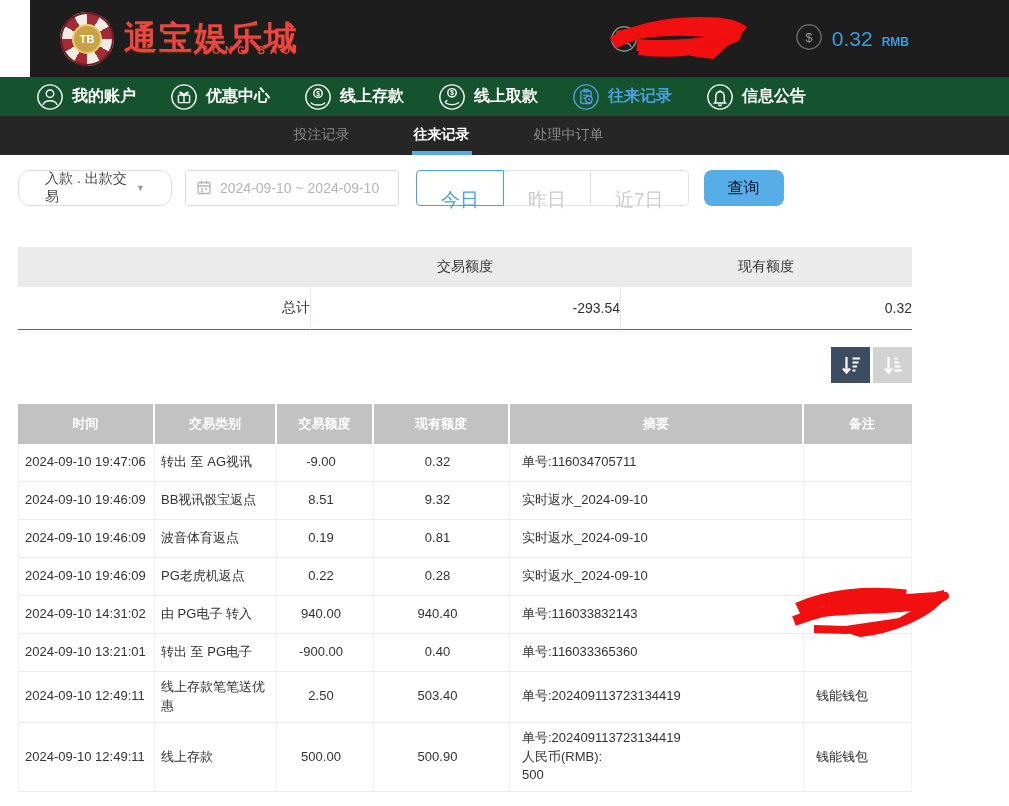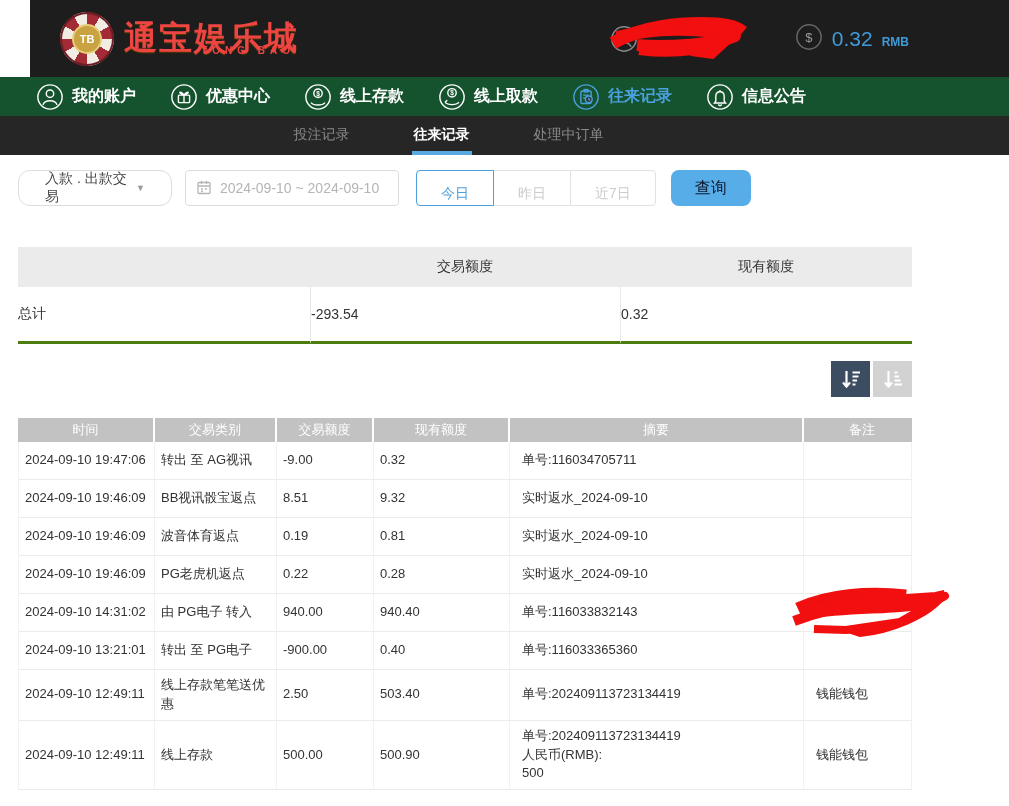--- a/index.html
+++ b/index.html
@@ -52,54 +52,54 @@
   .content { padding:15px 97px 0 18px; }
   .filters { display:flex; align-items:center; height:36px; }
   .select-box { width:154px; height:36px; border:1px solid #ddd; border-radius:12px;
     display:flex; align-items:center; justify-content:space-between;
     padding:0 26px; font-size:14px; color:#444; cursor:pointer; }
   .caret { font-size:9px; color:#999; }
   .date-box { width:214px; height:36px; border:1px solid #ddd; border-radius:4px;
     margin-left:13px; display:flex; align-items:center; gap:8px; padding:0 10px;
     font-size:14px; color:#b5b5b5; cursor:pointer;text-align:right; }
   .quick-group { display:flex; margin-left:17px; }
-  .quick-btn { height:36px; padding:5px 24px; background:#fff; border:1px solid #e2e2e2;
-    font-size:14px; color:#ccc; line-height:34px; cursor:pointer; margin-left:-1px; }
+  .quick-btn { height:36px; padding:12px 24px; background:#fff; border:1px solid #e2e2e2;
+    font-size:19px; color:#ccc; line-height:34px; cursor:pointer; margin-left:-1px; }
   .quick-btn:first-child { border-radius:4px 0 0 4px; margin-left:0; }
   .quick-btn:last-child { border-radius:0 4px 4px 0; }
   .quick-btn.active { color:#4ba0de; border-color:#4ba0de; position:relative; z-index:1; }
   .search-btn { height:36px; width:80px; margin-left:15px; background:#57ade7;
     color:#0f172a; font-size:16px; border:none; border-radius:8px; cursor:pointer; }
 
   
   table { border-collapse:separate; border-spacing:0; width:894px; }
   .summary-tbl { margin-top:41px; font-size:14px; color:#333; }
   .summary-tbl th { background:#ebebeb; height:40px; font-weight:normal; }
-  .summary-tbl td { height:57px; text-align:left; border-bottom:3px solid #4d7c0f; }
+  .summary-tbl td { height:43px; text-align:right; border-bottom:1px solid #4d7c0f; }
   .summary-tbl td + td { border-left:1px solid #e8e8e8; }
   .summary-tbl col:nth-child(1){width:292px;} .summary-tbl col:nth-child(2){width:310px;}
 
   
   .sort-row { margin-top:17px; display:flex; justify-content:flex-end; gap:3px; }
   .sort-btn { width:39px; height:36px; display:flex; align-items:center;
     justify-content:center; cursor:pointer; }
   .sort-btn.active { background:#3d4d61; }
   .sort-btn.inactive { background:#d2d2d2; }
 
   
   .records-tbl { margin-top:21px; font-size:13px; color:#333; }
-  .records-tbl th { background:#c2c2c2; color:#fff; height:24px; font-size:13px;
-    font-weight:normal; text-align:center; border-right:2px solid #fff;margin-top:16px; }
+  .records-tbl th { background:#c2c2c2; color:#fff; height:40px; font-size:13px;
+    font-weight:bold; text-align:center; border-right:2px solid #fff;margin-top:16px; }
   .records-tbl th:last-child { border-right:none;padding-left:8px; }
   .records-tbl td { border-bottom:1px solid #ebebeb; border-right:1px solid #f1f1f1;
     padding:6px 6px; line-height:1.45; vertical-align:middle; height:38px; }
   .records-tbl td:first-child { border-left:1px solid #f1f1f1; }
   .col-time{width:137px;} .col-cat{width:122px;} .col-amt{width:97px;}
   .col-bal{width:136px;} .col-sum{width:294px;} .col-note{width:108px;}
-  td.c-amt, td.c-bal { text-align:left; padding-right:14px; }
+  td.c-amt, td.c-bal { text-align:center; padding-right:14px; }
   td.c-sum { white-space:pre-line; padding-left:12px; }
   td.c-note { padding-left:12px; }
   .scr-table { left:788px; top:585px; width:165px; height:62px; z-index:5; }
 </style>
 </head>
 <body>
 
 <header class="topbar">
   <div class="logo">
     <div class="chip">

